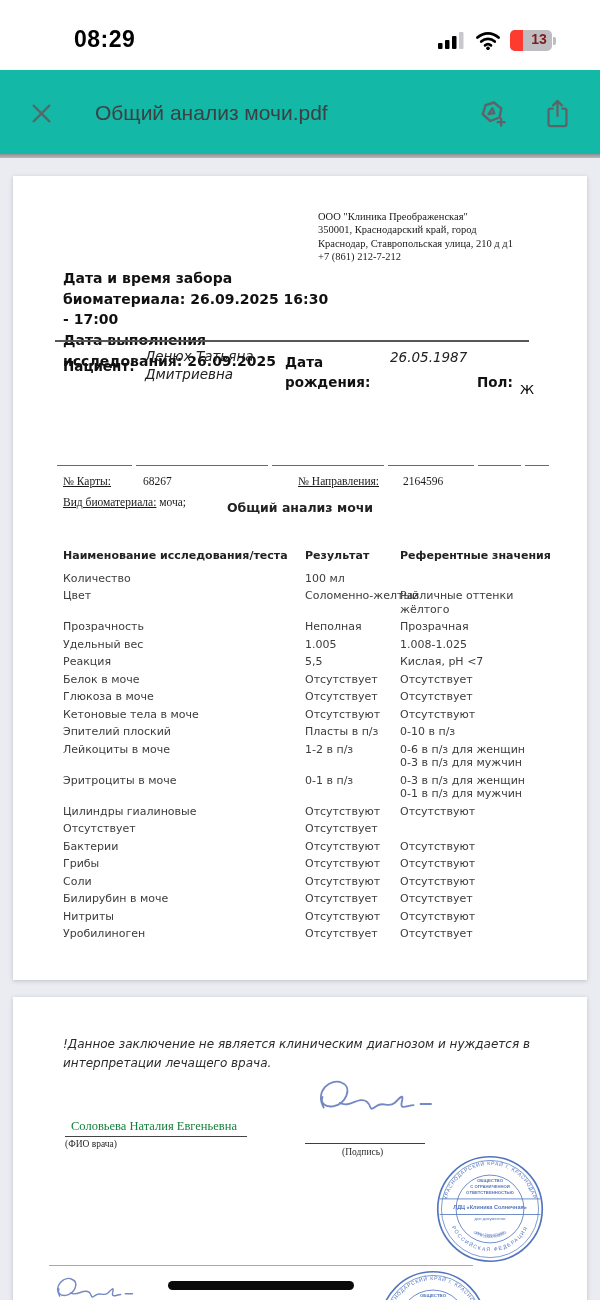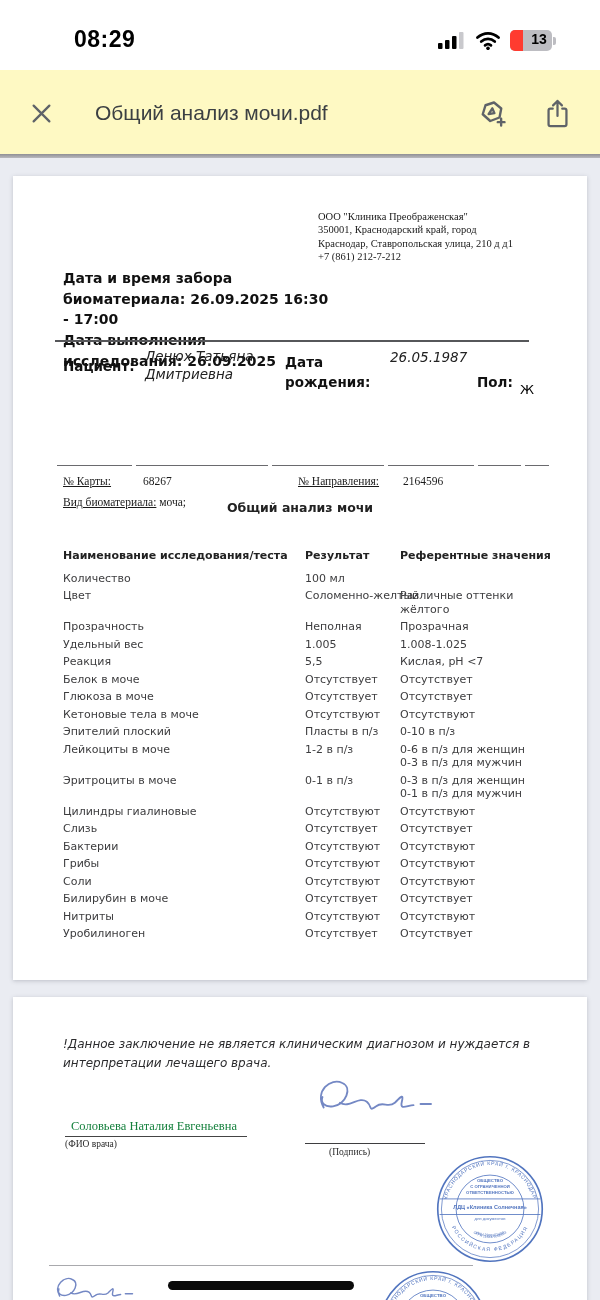--- a/index.html
+++ b/index.html
@@ -6,25 +6,25 @@
   body{width:600px;height:1300px;overflow:hidden;background:#fff;
        font-family:"Liberation Sans",sans-serif;-webkit-font-smoothing:antialiased;}
   .screen{position:relative;width:600px;height:1300px;}
 
   
   .statusbar{position:absolute;top:0;left:0;right:0;height:70px;background:#fff;}
   .status-time{position:absolute;left:74px;top:26px;font-size:23px;font-weight:700;color:#000;letter-spacing:.5px;}
   .sicons{position:absolute;right:44px;top:30px;display:flex;align-items:center;gap:9px;}
   .batt{position:relative;width:42px;height:21px;background:#bdbdc2;border-radius:5px;overflow:hidden;}
   .batt-red{position:absolute;left:0;top:0;bottom:0;width:30%;background:#ff3b30;}
-  .batt-num{position:absolute;left:16px;right:0;top:1px;text-align:center;color:#000000;font-size:14px;font-weight:700;}
+  .batt-num{position:absolute;left:16px;right:0;top:1px;text-align:center;color:#7f1d1d;font-size:14px;font-weight:700;}
   .batt-cap{width:3px;height:8px;background:#bdbdc2;border-radius:0 2px 2px 0;margin-left:1px;}
 
   
-  .toolbar{position:absolute;top:70px;left:0;right:0;height:86px;background:#fef9c3;
+  .toolbar{position:absolute;top:70px;left:0;right:0;height:86px;background:#14b8a6;
            display:flex;align-items:center;padding:0 28px;box-sizing:border-box;}
   .icon-btn{background:none;border:none;padding:0;margin:0;cursor:pointer;display:flex;align-items:center;}
   .doc-title{flex:1;margin-left:40px;font-size:21px;color:#3c4043;white-space:nowrap;overflow:hidden;}
   .toolbar .right-icons{display:flex;align-items:center;gap:36px;}
   .tb-divider{position:absolute;top:154px;left:0;right:0;height:4px;
               background:linear-gradient(#8f8f94,#b9b9be);}
 
   
   .content{position:absolute;top:158px;left:0;right:0;height:1142px;background:#eaecf2;
            padding-top:18px;box-sizing:border-box;}
@@ -57,21 +57,21 @@
   .tres{white-space:nowrap !important;}
 
   
   .disclaimer{left:50px;top:38px;width:488px;font-family:"DejaVu Sans",sans-serif;
      font-style:italic;font-size:12px;line-height:1.55;color:#2c2c2e;}
   .doctor-name{left:52px;top:122px;font-family:"Liberation Serif",serif;font-size:12.5px;
      color:#15803d;border-bottom:1px solid #444;padding:0 10px 2px 6px;}
   .small-cap{font-family:"Liberation Serif",serif;font-size:9.5px;color:#2a2a2a;}
   .fio-cap{left:52px;top:142px;}
   .sig-line{left:292px;top:146px;width:120px;height:1px;background:#3e3e40;}
-  .podpis-cap{left:292px;top:150px;padding-left:24px;}
+  .podpis-cap{left:305px;top:150px;padding-left:24px;}
   .divider2{left:36px;top:268px;width:424px;height:1px;background:#a9a9ad;}
   .redaction{left:155px;top:284px;width:186px;height:9px;border-radius:5px;background:#0a0a0a;}
   .stamp1{left:422px;top:157px;}
   .stamp2{left:365px;top:272px;}
   .sig1{left:292px;top:74px;}
   .sig2{left:34px;top:274px;}
 </style>
 </head>
 <body>
 
@@ -243,21 +243,20 @@
               <div class="tres">0-1  в п/з</div>
               <div class="tref">0-3 в п/з для женщин
 0-1 в п/з для мужчин</div>
             </div>
             <div class="trow">
               <div class="tname">Цилиндры гиалиновые</div>
               <div class="tres">Отсутствуют</div>
               <div class="tref">Отсутствуют</div>
             </div>
             <div class="trow">
-              <div class="tname">Слизь</div>
               <div class="tres">Отсутствует</div>
               <div class="tref">Отсутствует</div>
             </div>
             <div class="trow">
               <div class="tname">Бактерии</div>
               <div class="tres">Отсутствуют</div>
               <div class="tref">Отсутствуют</div>
             </div>
             <div class="trow">
               <div class="tname">Грибы</div>

